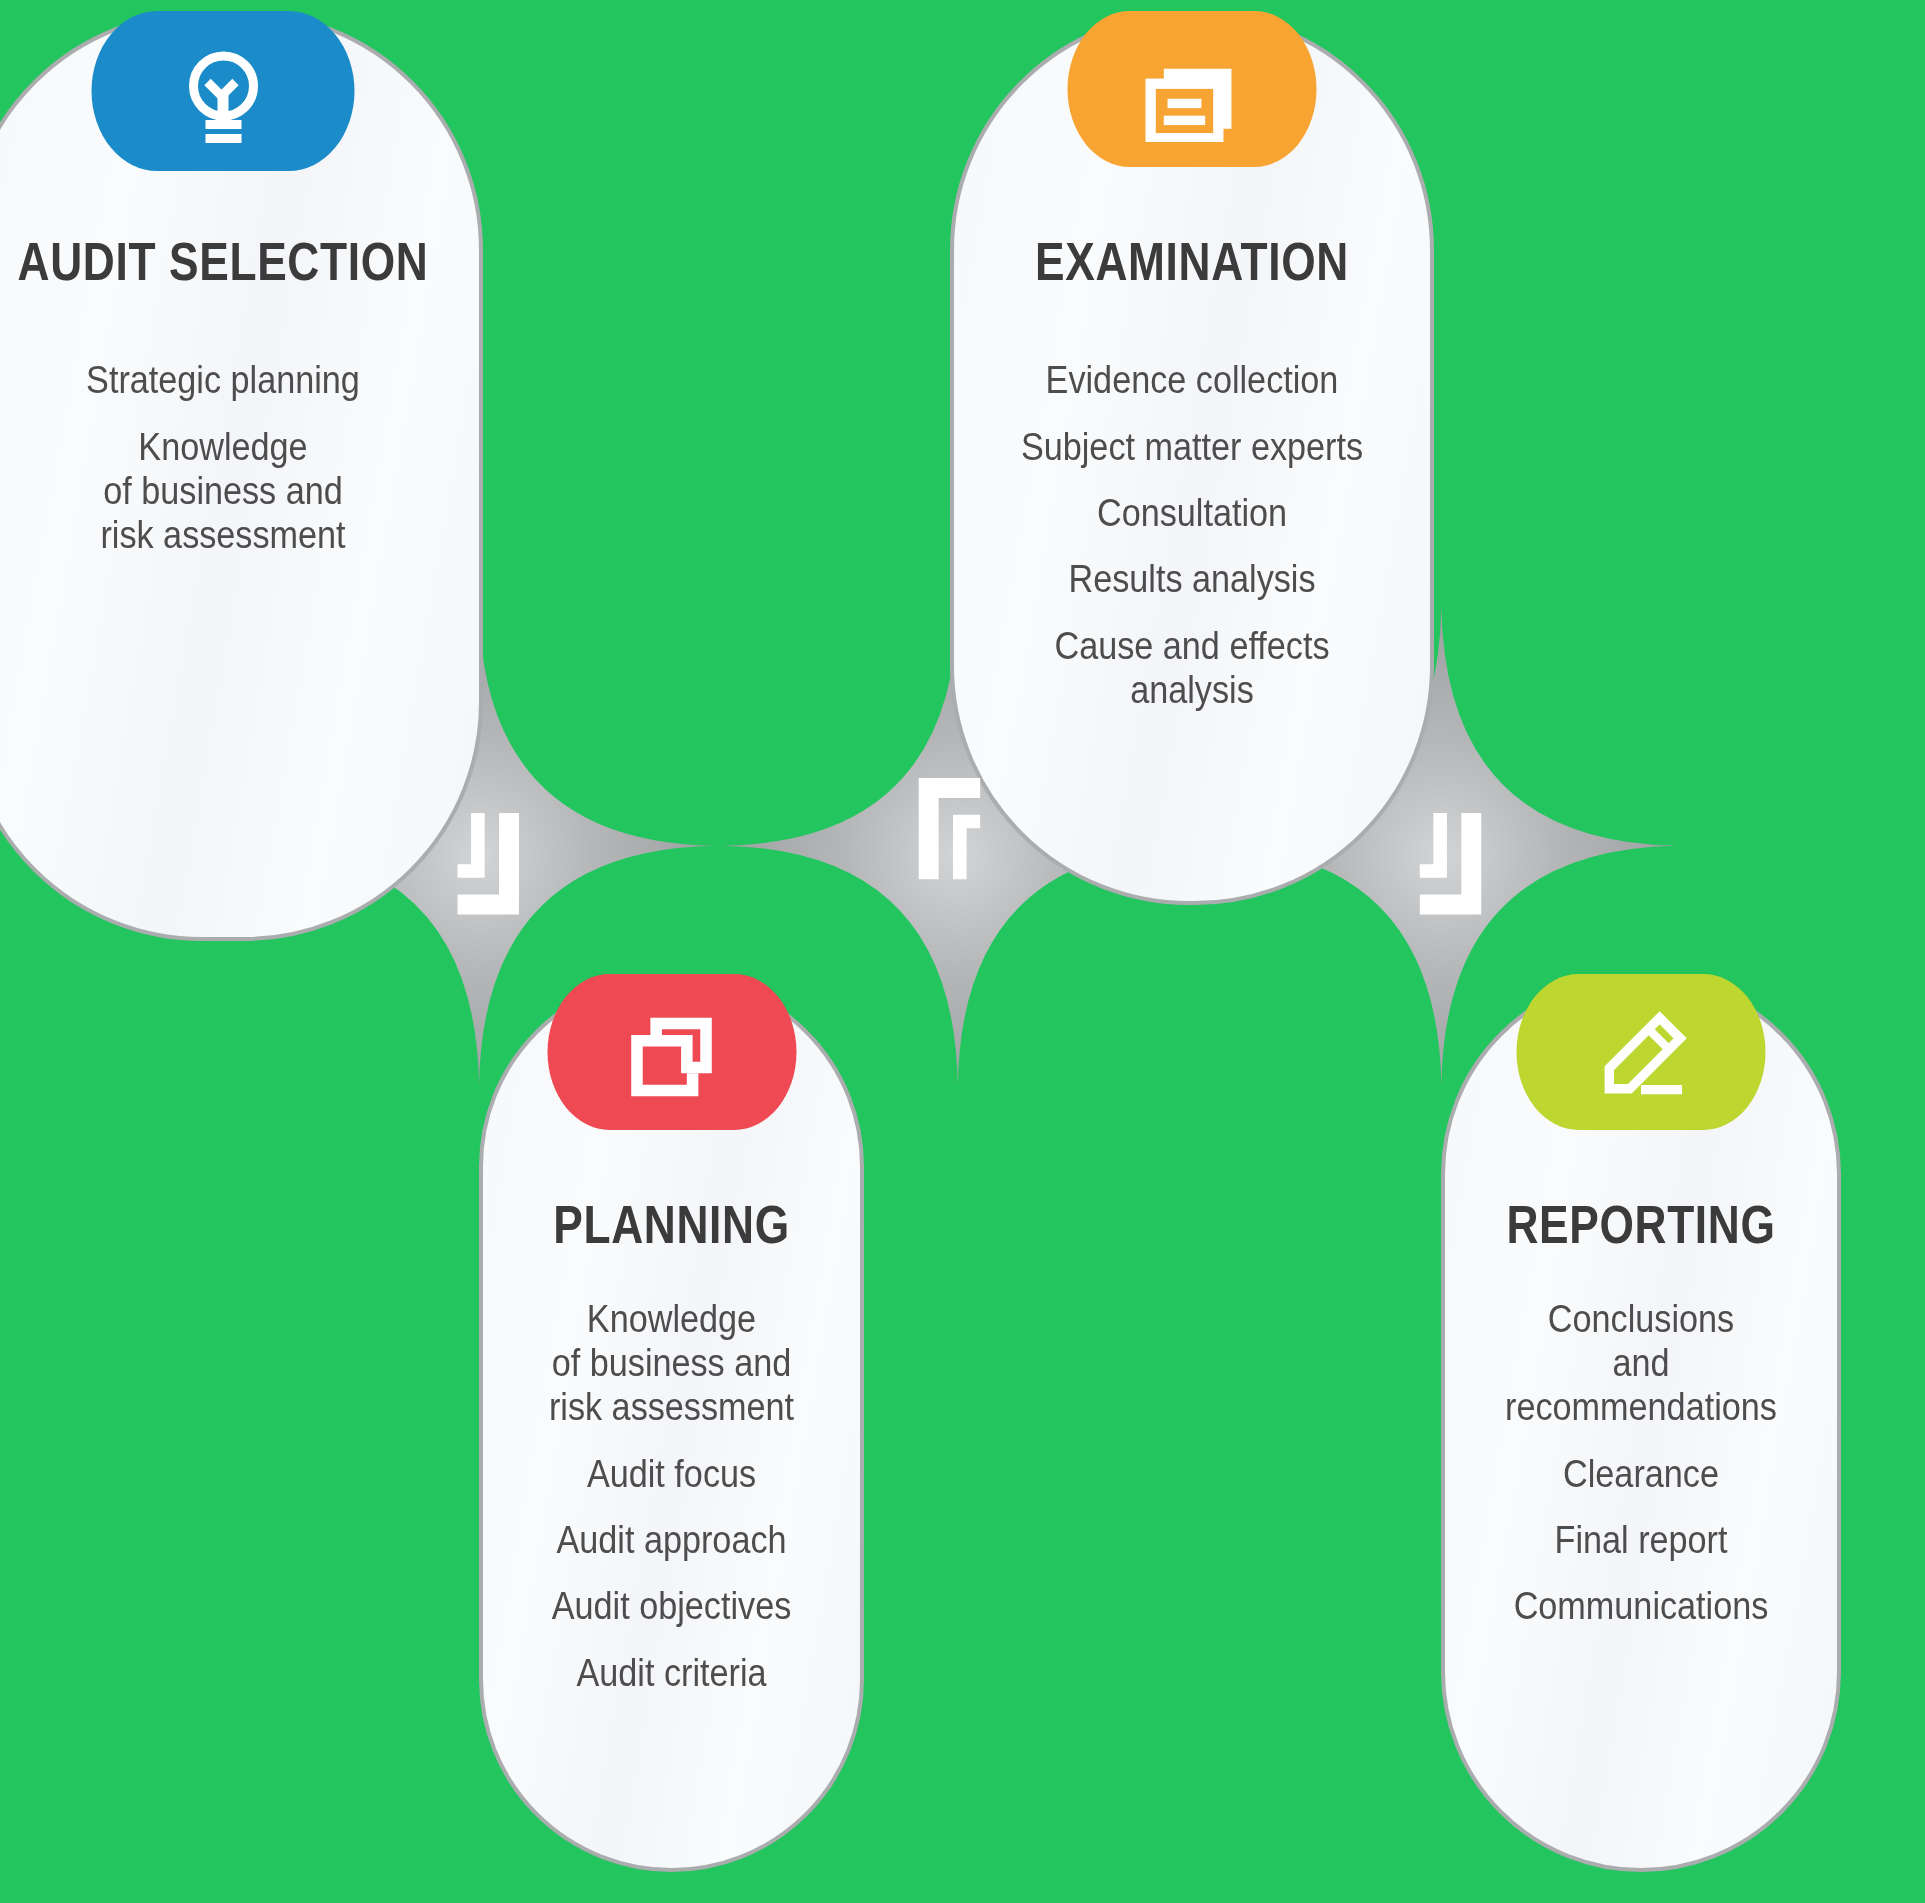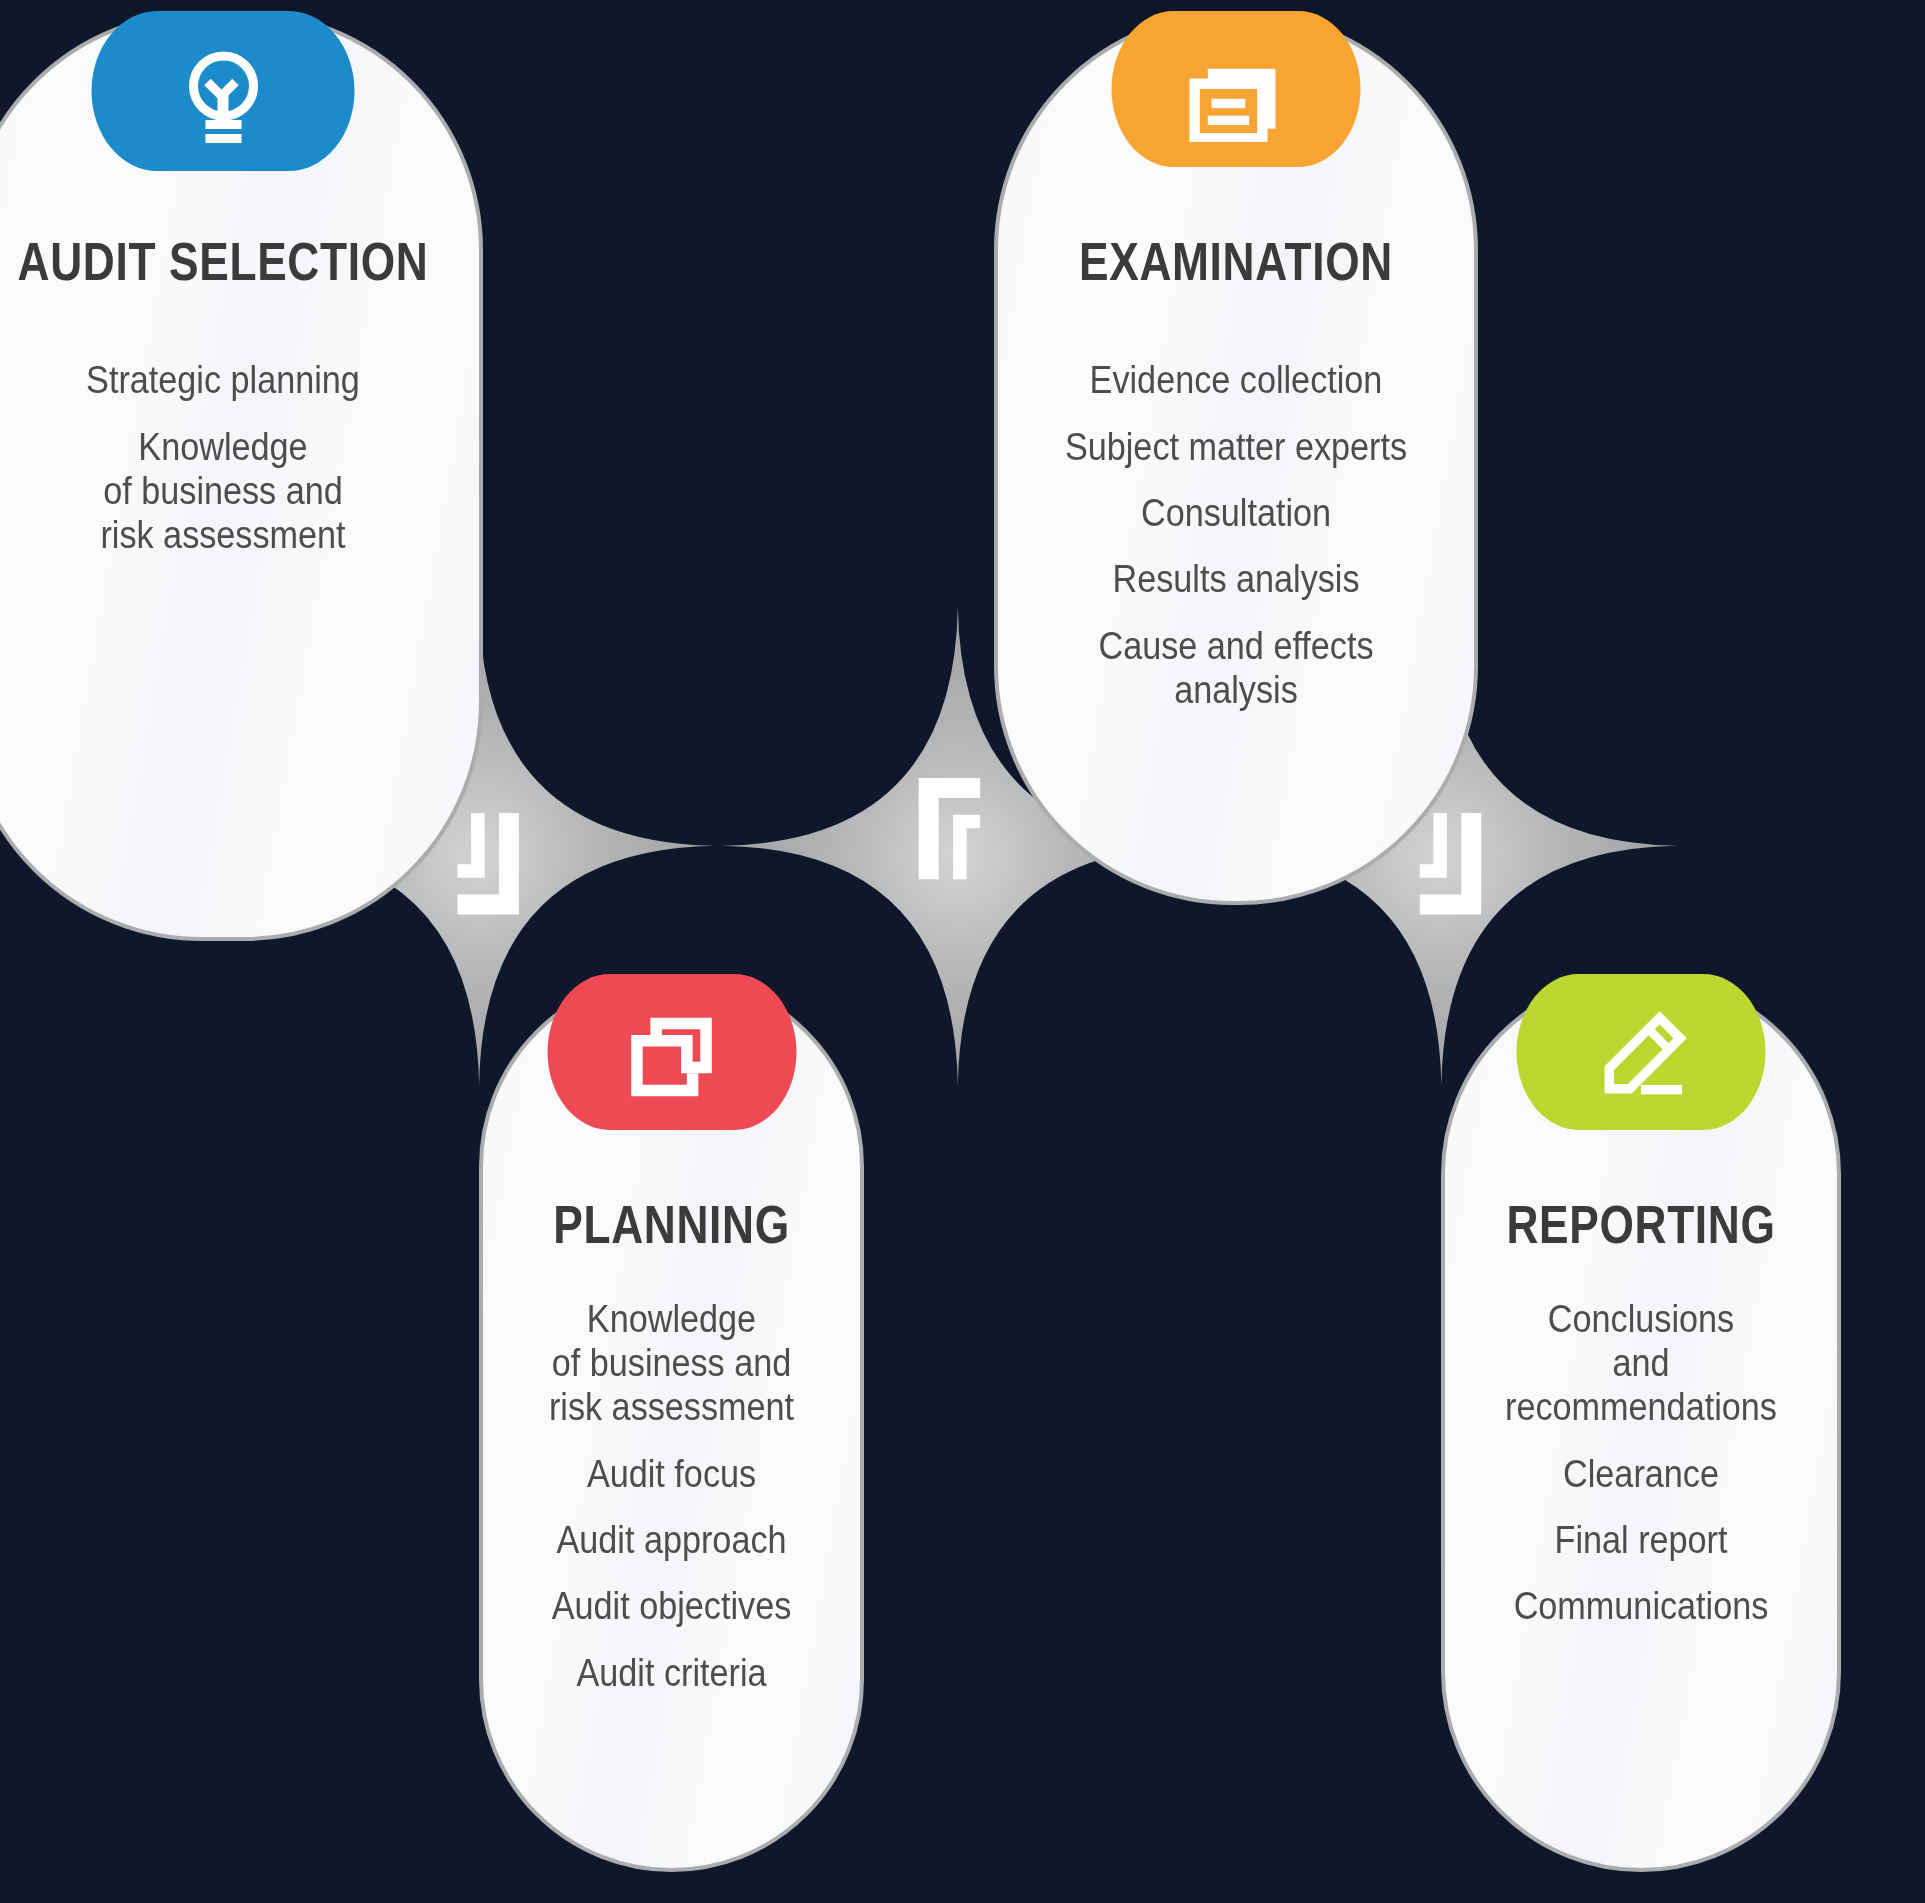--- a/index.html
+++ b/index.html
@@ -7,21 +7,21 @@
     padding: 0;
     background: #ffffff;
   }
   body {
     font-family: "Liberation Sans", sans-serif;
   }
   #stage {
     position: relative;
     width: 1926px;
     height: 1903px;
-    background: #0f172a;
+    background: #22c55e;
     overflow: hidden;
   }
   #stage svg.layer {
     position: absolute;
     left: 0;
     top: 0;
     width: 1926px;
     height: 1903px;
   }
   .card {
@@ -116,21 +116,21 @@
         <span>Strategic planning</span>
       </div>
       <div class="item">
         <span>Knowledge</span>
         <span>of business and</span>
         <span>risk assessment</span>
       </div>
     </div>
   </div>
 
-  <div class="card card-top" style="left:994px; top:11.2px; width:484px; height:894px;">
+  <div class="card card-top" style="left:950px; top:11.2px; width:484px; height:894px;">
     <div class="icon-cap" style="width:249px;height:156px;background:#f8a433;">
       <svg width="99" height="94" viewBox="0 0 104 100" style="margin-top:11.2px;">
         <path d="M22 22 L94 22 L94 86 L82 86 L82 34 L22 34 Z" fill="#fff"></path>
         <rect x="8" y="38" width="72" height="58" fill="none" stroke="#fff" stroke-width="11"></rect>
         <rect x="26" y="54" width="36" height="10" fill="#fff"></rect>
         <rect x="22" y="72" width="44" height="10" fill="#fff"></rect>
       </svg>
     </div>
     <div class="card-title" style="top:215px;">EXAMINATION</div>
     <div class="card-items" style="top:343px;">

